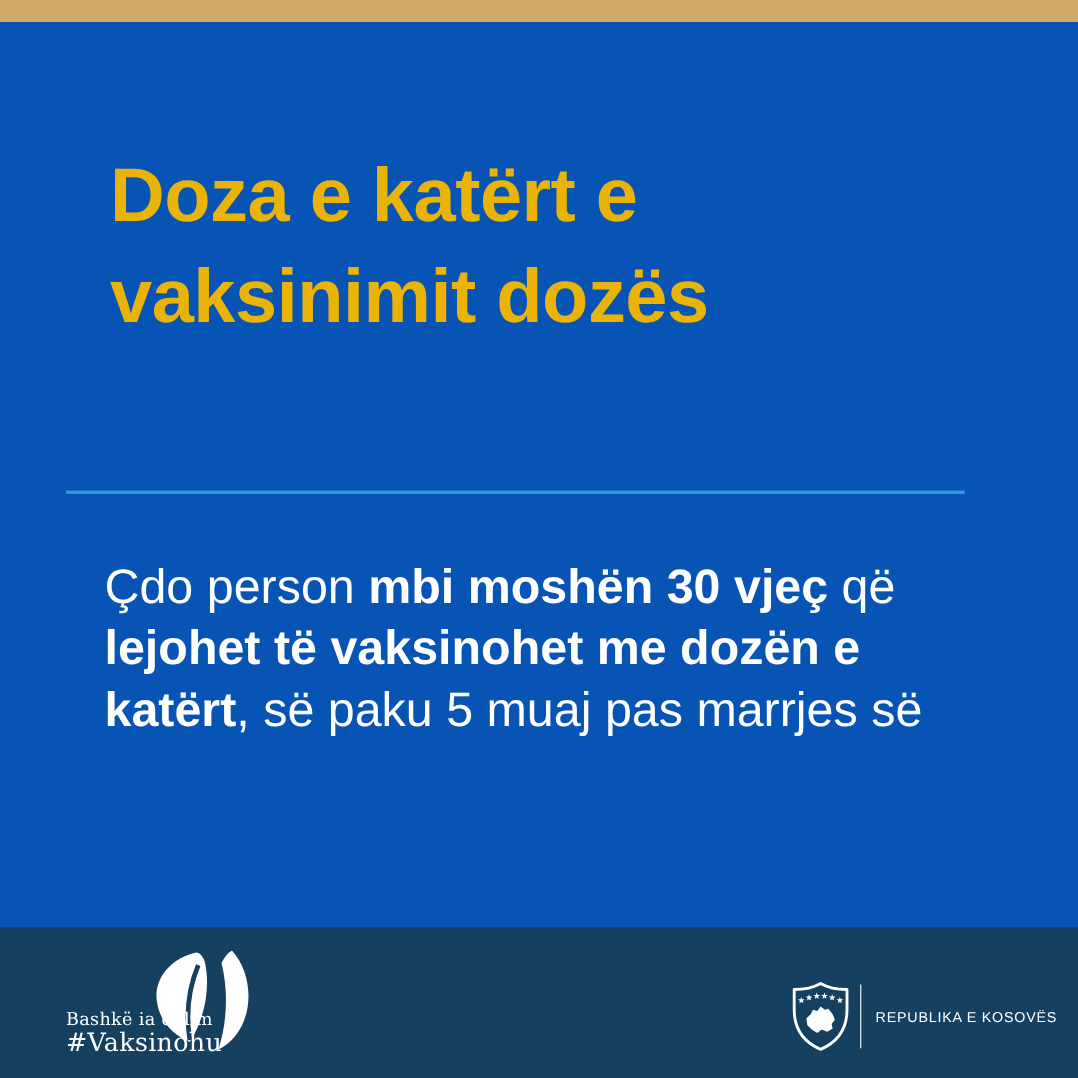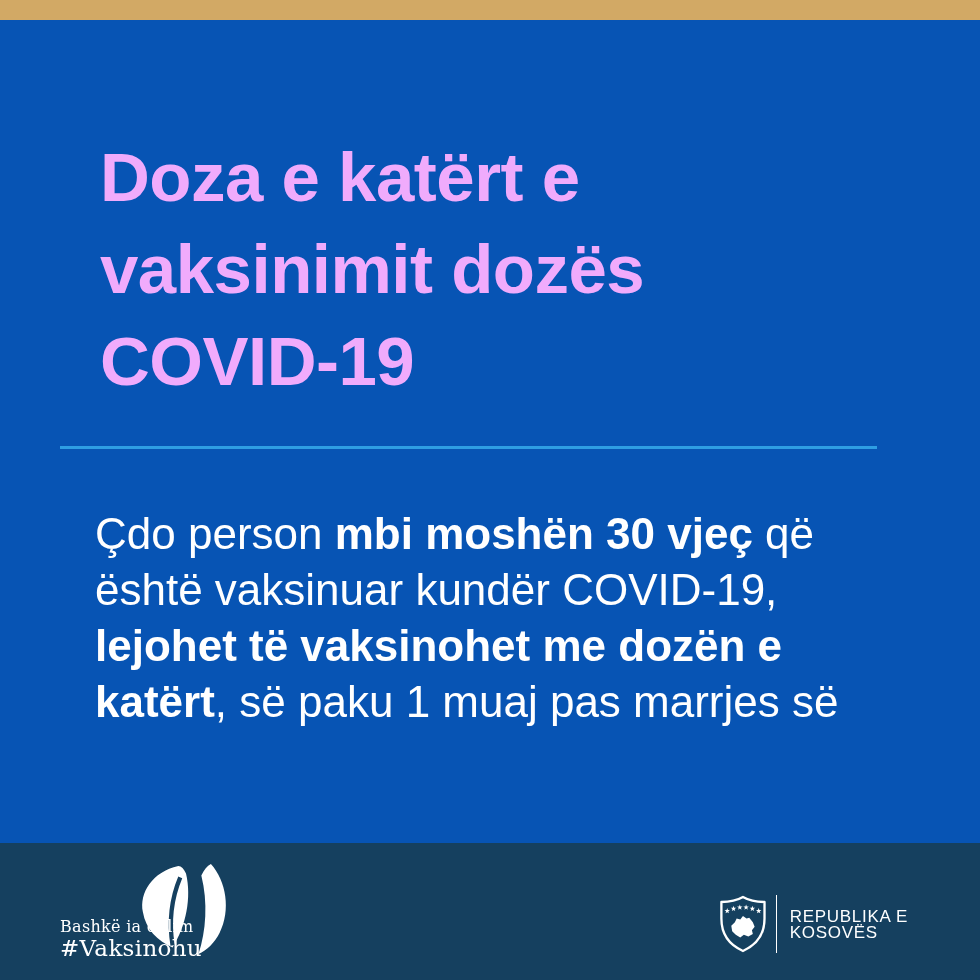--- a/index.html
+++ b/index.html
@@ -6,21 +6,21 @@
   body{
     width:980px;height:980px;position:relative;overflow:hidden;
     font-family:"Liberation Sans", sans-serif;
     background:#0754B4;
   }
   .canvas{position:absolute;inset:0;}
   .top-bar{position:absolute;left:0;top:0;width:980px;height:20px;}
   .main{position:absolute;left:0;top:20px;width:980px;height:823px;}
   .heading{
     position:absolute;left:100px;top:112px;
-    color:#f0abfc;font-weight:700;font-size:69px;line-height:92px;
+    color:#eab308;font-weight:700;font-size:69px;line-height:92px;
     letter-spacing:-0.5px;
   }
   .heading .hline{white-space:pre;}
   .divider{position:absolute;left:60px;top:426px;width:817px;height:3px;}
   .para{
     position:absolute;left:95px;top:486px;
     color:#FFFFFF;font-weight:400;font-size:44px;line-height:56px;
   }
   .para .bline{white-space:pre;}
   .para .b{font-weight:700;}
@@ -30,45 +30,43 @@
   .campaign-text{position:absolute;left:60px;top:74px;color:#FFFFFF;
     font-family:"DejaVu Serif", serif;}
   .campaign-line1{font-size:16px;line-height:19px;letter-spacing:0.3px;}
   .campaign-line2{font-size:23px;line-height:24px;letter-spacing:0.3px;}
   .leaf-logo{position:absolute;left:138px;top:21px;}
   
   .ministry{position:absolute;left:716px;top:49px;display:flex;align-items:center;}
   .shield{display:block;}
   .ministry-divider{width:1px;height:58px;background:#FFFFFF;margin-left:6px;margin-right:13px;}
   .ministry-text{color:#FFFFFF;padding-top:2px;}
-  .ministry-line1{font-size:17px;line-height:16px;letter-spacing:0.7px;font-weight:400;}
+  .ministry-line1{font-size:13px;line-height:16px;letter-spacing:0.7px;font-weight:400;}
   .ministry-line2{font-size:15px;line-height:17px;letter-spacing:0.3px;font-weight:700;}
 </style>
 </head>
 <body>
 
 <div class="canvas">
 
   <div class="top-bar" style="background:#D2A965;"></div>
 
   <div class="main">
 
     <div class="heading">
       <div class="hline">Doza e katërt e</div>
       <div class="hline">vaksinimit dozës</div>
-      <div class="hline">COVID-19</div>
     </div>
 
     <div class="divider" style="background:#2E9EE3;"></div>
 
     <div class="para">
       <div class="bline"><span>Çdo person </span><span class="b">mbi moshën 30 vjeç</span><span> që</span></div>
-      <div class="bline"><span>është vaksinuar kundër COVID-19,</span></div>
       <div class="bline"><span class="b">lejohet të vaksinohet me dozën e</span></div>
-      <div class="bline"><span class="b">katërt</span><span>, së paku 1 muaj pas marrjes së</span></div>
+      <div class="bline"><span class="b">katërt</span><span>, së paku 5 muaj pas marrjes së</span></div>
     </div>
 
   </div>
 
   <div class="footer" style="background:#15405F;">
 
     <div class="campaign">
       <svg class="leaf-logo" width="96" height="92" viewBox="0 0 100 96">
         <path d="M42,2 C15,8 1,30 5,50 C8,68 20,80 36,87 C50,65 56,35 50,10 C48,5 45,2 42,2 Z" fill="#FFFFFF"></path>
         <path d="M36,85 C32,60 34,38 44,14" fill="none" stroke="#15405F" stroke-width="4.5"></path>

